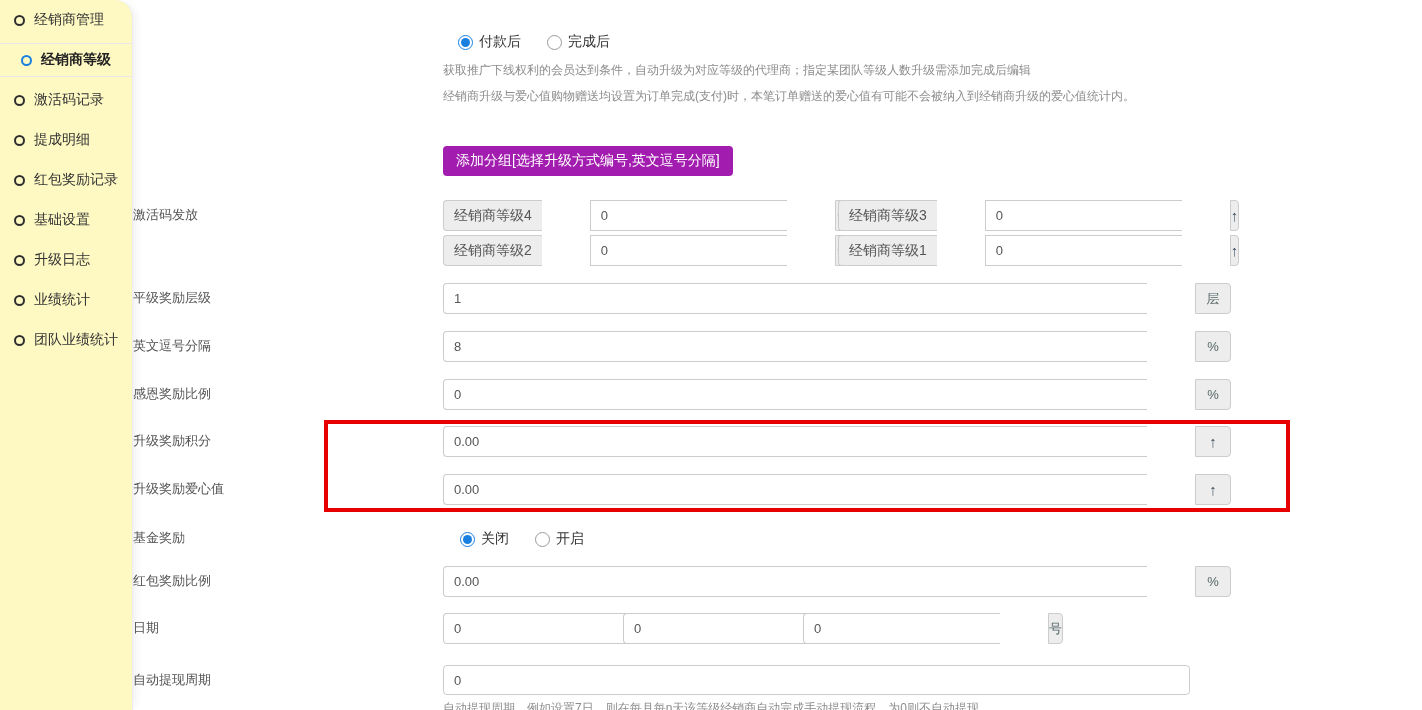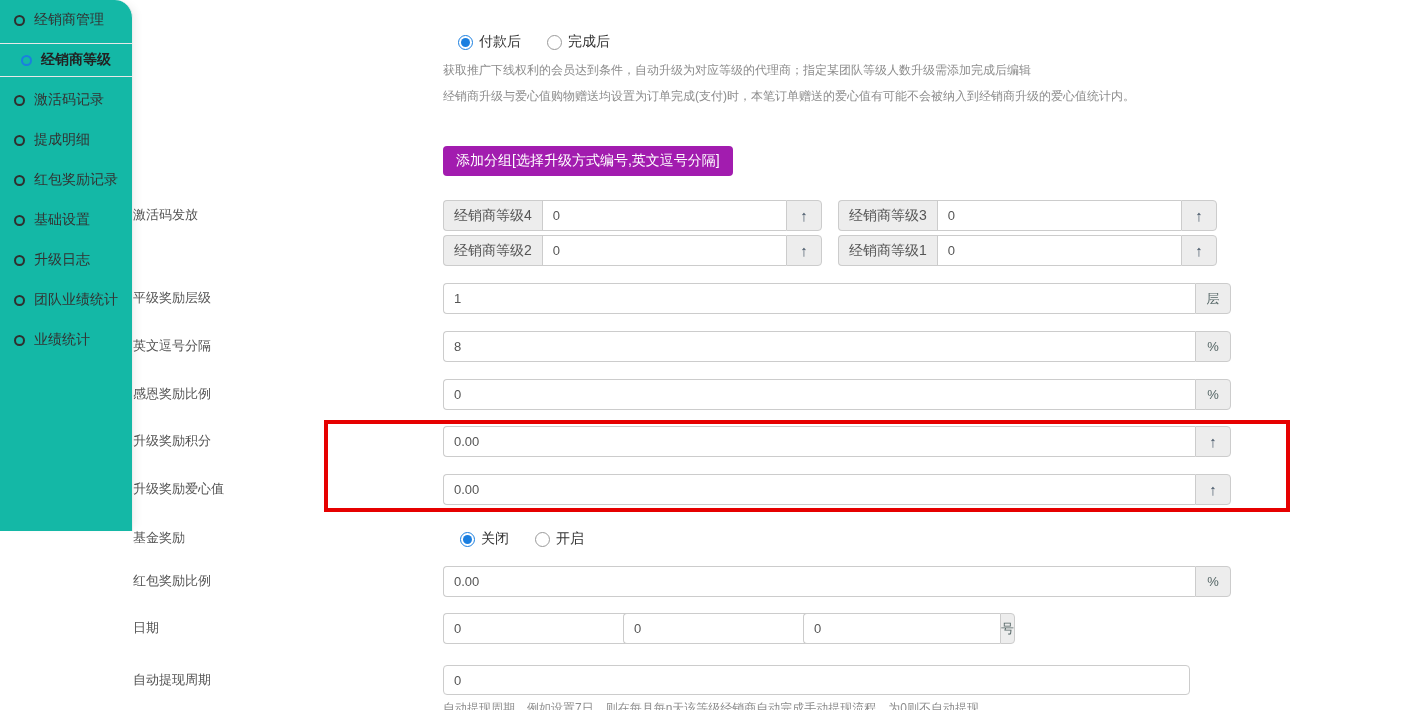--- a/index.html
+++ b/index.html
@@ -1,42 +1,42 @@
 <!DOCTYPE html>
 <html><head>
 <meta charset="utf-8">
 <style>
   * { margin:0; padding:0; box-sizing:border-box; }
   html,body { width:1422px; height:710px; background:#fff; overflow:hidden;
     font-family:"Liberation Sans","DejaVu Sans",sans-serif; }
 
   
-  .sidebar { position:absolute; left:0; top:0; width:133px; height:531px;
-    background:#14b8a6; border-right:1px solid #ededed;
+  .sidebar { position:absolute; left:0; top:0; width:133px; height:710px;
+    background:#fef9c3; border-right:1px solid #ededed;
     border-top-right-radius:18px;
     box-shadow:6px 0 10px -4px rgba(0,0,0,0.07); z-index:2; }
   .side-item { position:relative; height:40px; display:flex; align-items:center;
     padding-left:14px; cursor:pointer; }
   .side-item .ring { width:11px; height:11px; border:2px solid #2f2f2f;
     border-radius:50%; margin-right:9px; flex:0 0 auto; }
   .side-item .s-label { font-size:14px; color:#333; white-space:nowrap; }
   .side-item.active { border-top:1px solid #e8e8e8; border-bottom:1px solid #e8e8e8; height:34px; margin:3px 0;padding-left:21px; }
   .side-item.active .ring { border-color:#1b7fe0; }
   .side-item.active .s-label { font-weight:bold; color:#222; }
 
   
   .main { position:absolute; left:133px; top:0; width:1289px; height:672px; }
   .frow { position:absolute; left:0; width:100%; }
   .flabel { position:absolute; left:0; width:285px; 
     font-size:13px; color:#545454; line-height:30px; white-space:nowrap; }
 
   .inp { height:30px; border:1px solid #ccc; border-radius:4px; padding:0 10px;
     font-size:13px; color:#555; background:#fff; outline:none;
     font-family:"Liberation Sans","DejaVu Sans",sans-serif; }
-  .igroup { position:absolute; display:flex; height:31px; }
+  .igroup { position:absolute; display:flex; height:31px;gap:48px; }
   .igroup .inp { flex:1 1 auto; border-radius:4px 0 0 4px; border-right:none; height:31px; }
   .igroup .pre { background:#ededed; border:1px solid #ccc; border-right:none;
     border-radius:4px 0 0 4px; font-size:14px; color:#555; display:flex;
     align-items:center; justify-content:center; padding:0 10px; white-space:nowrap; }
   .igroup .pre + .inp { border-radius:0; border-left:1px solid #ccc; }
   .igroup .addon { width:36px; background:#ededed; border:1px solid #ccc;
     border-left:1px solid #ccc; border-radius:0 4px 4px 0; font-size:13px;
     color:#566; display:flex; align-items:center; justify-content:center; }
   .igroup .addon.arrow { font-size:15px; color:#456; cursor:pointer; }
 
@@ -85,25 +85,25 @@
   <div class="side-item">
     <span class="ring"></span>
     <span class="s-label">基础设置</span>
   </div>
   <div class="side-item">
     <span class="ring"></span>
     <span class="s-label">升级日志</span>
   </div>
   <div class="side-item">
     <span class="ring"></span>
+    <span class="s-label">业绩统计</span>
+  </div>
+  <div class="side-item">
+    <span class="ring"></span>
     <span class="s-label">团队业绩统计</span>
-  </div>
-  <div class="side-item">
-    <span class="ring"></span>
-    <span class="s-label">业绩统计</span>
   </div>
 </div>
 
 <div class="main">
 
   <div class="radio-group" style="left:325px; top:33px;">
     <span class="radio checked">
       <span class="rdot"></span>
       <span class="rlabel">付款后</span>
     </span>

